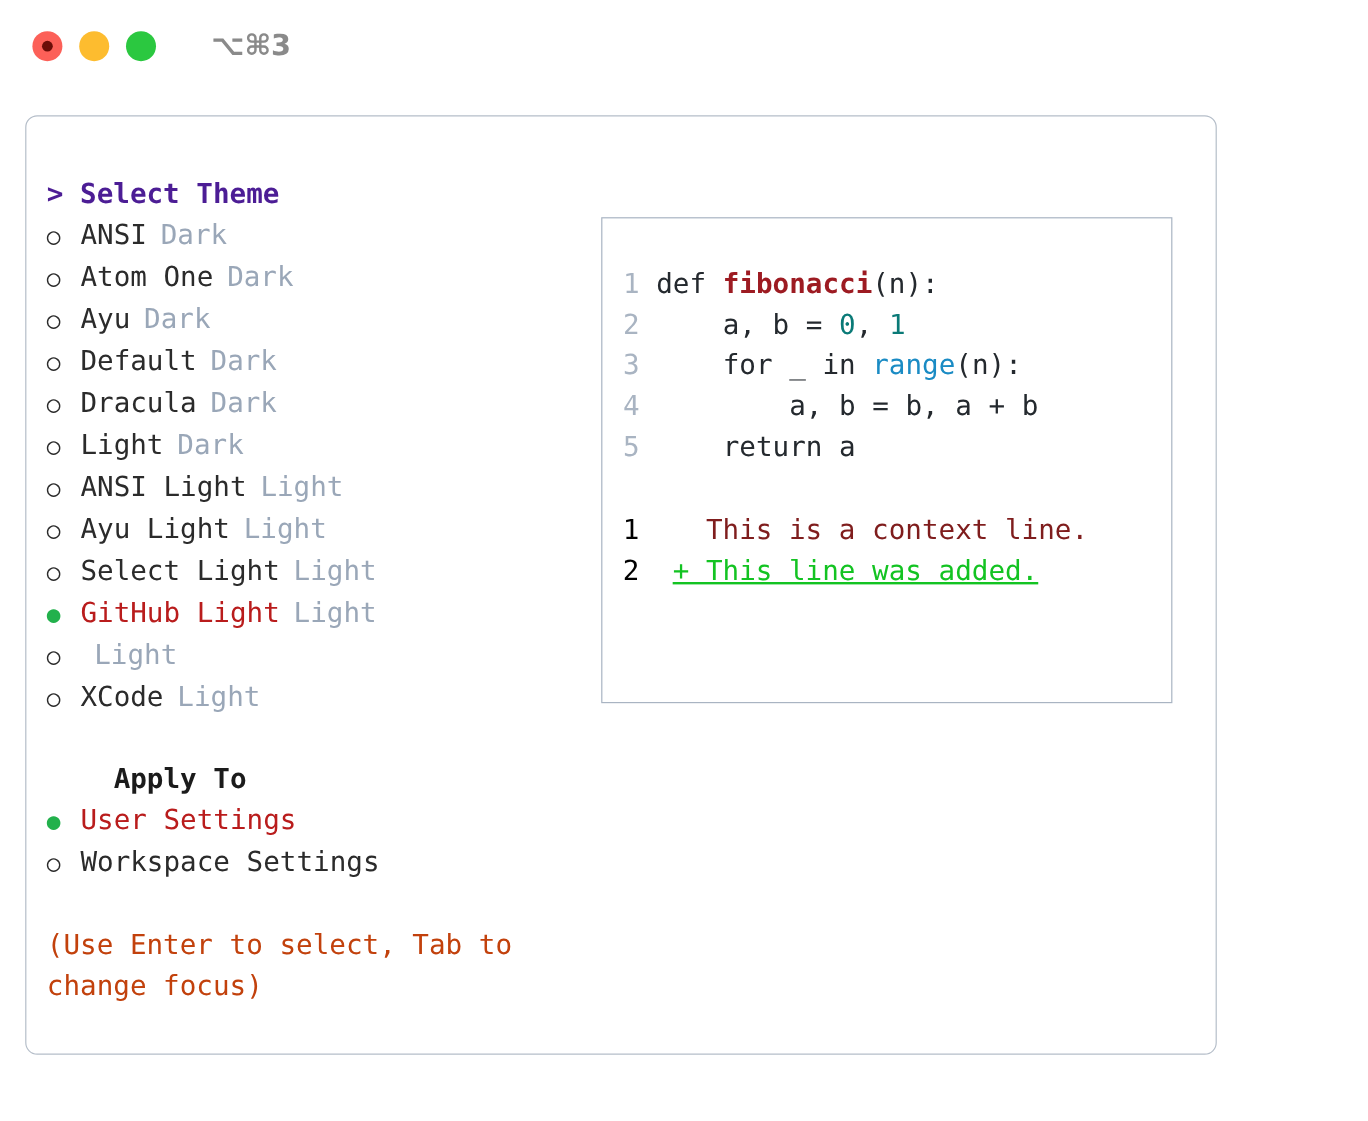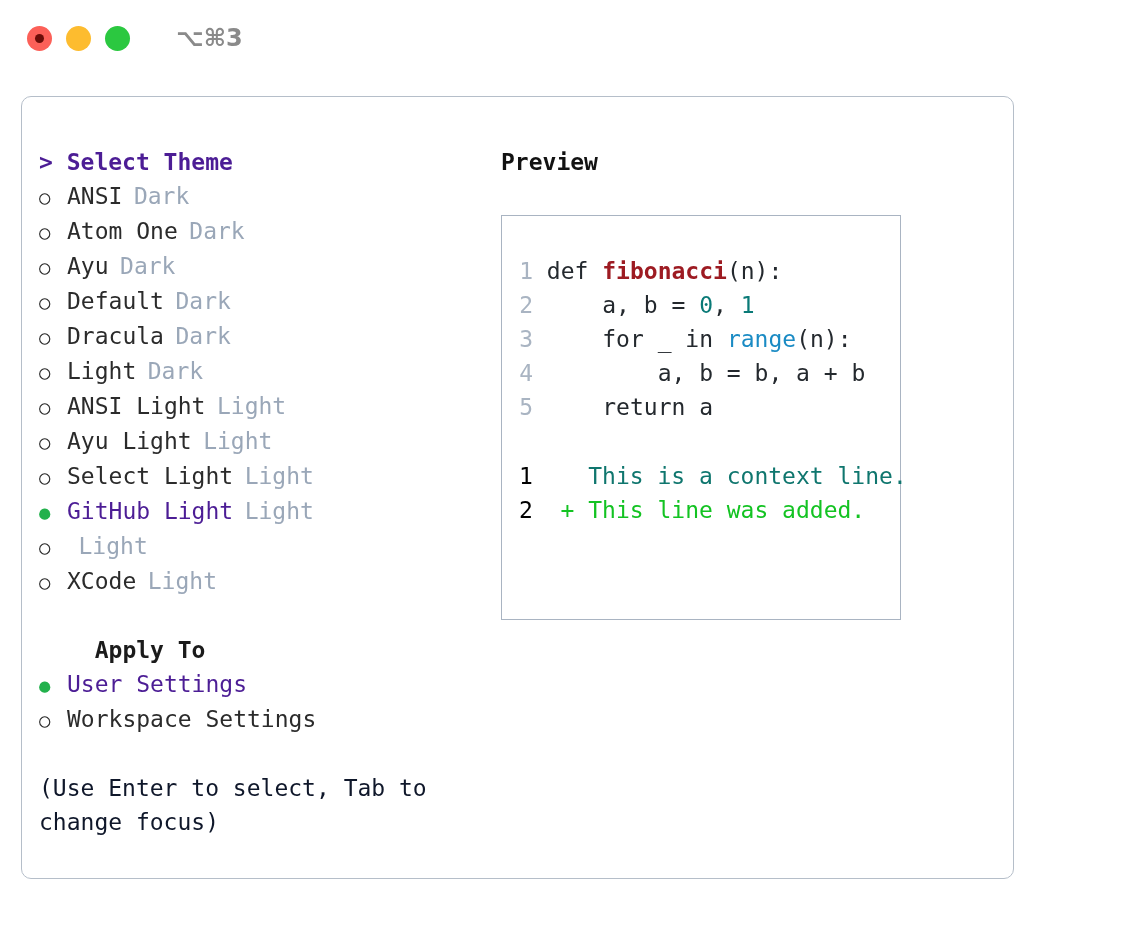--- a/index.html
+++ b/index.html
@@ -114,32 +114,32 @@
     white-space: pre;
   }
   .opt .bullet {
     width: 28px;
     flex: 0 0 28px;
     font-size: 19px;
     color: #2b2b2b;
   }
   .opt.selected .bullet { color: #22b14c; }
   .opt .label { color: #2b2b2b; }
-  .opt.selected .label { color: #4c1d95; }
+  .opt.selected .label { color: #b91c1c; }
   .opt .tag {
     color: #9aa7b8;
     margin-left: 11.5px;
   }
 
   .spacer-sm { height: 34px; }
 
   .hint {
     font-size: 23px;
     line-height: 34px;
-    color: #0f172a;
+    color: #c2410c;
     width: 404px;
     white-space: pre-wrap;
     margin-top: 34px;
   }
 
   
   .right {
     position: absolute;
     left: 479px;
     top: 48px;
@@ -147,21 +147,21 @@
   }
   .preview-title {
     font-size: 23px;
     font-weight: 700;
     color: #121212;
     line-height: 34px;
     white-space: pre;
   }
   .preview-box {
     margin-top: 36px;
-    width: 400px;
+    width: 476px;
     height: 405px;
     box-sizing: border-box;
     border: 1.6px solid #a9b4c2;
     background: #ffffff;
     position: relative;
   }
   .code {
     position: absolute;
     left: 17px;
     top: 38px;
@@ -181,23 +181,23 @@
   .tok-call  { color: #1a8bc4; }
 
   .difflines {
     position: absolute;
     left: 17px;
     top: 243px;
     font-size: 23px;
     line-height: 34px;
     white-space: pre;
   }
-  .diff-ctx { color: #0f766e; margin-top: 32px; }
+  .diff-ctx { color: #7f1d1d; margin-top: 32px; }
   .diff-del { color: #c0190f; }
-  .diff-add { color: #13c322; }
+  .diff-add { color: #13c322; text-decoration: underline; }
 </style>
 </head>
 <body>
 
 <div class="window">
 
   <div class="titlebar">
     <div class="lights">
       <span class="light red"></span>
       <span class="light yellow"></span>
@@ -230,21 +230,20 @@
       <div class="section-header">  Apply To</div>
       <div id="apply-list">
           <div class="opt selected"><span class="bullet">●</span><span class="label">User Settings</span></div>
           <div class="opt"><span class="bullet">○</span><span class="label">Workspace Settings</span></div>
         </div>
 
       <div class="hint">(Use Enter to select, Tab to change focus)</div>
     </div>
 
     <div class="right">
-      <div class="preview-title">Preview</div>
       <div class="preview-box">
         <div class="code" id="code-block"><div><span class="ln">1</span> <span class="tok-plain">def </span><span class="tok-fn">fibonacci</span><span class="tok-plain">(n):</span></div><div><span class="ln">2</span> <span class="tok-plain">    a, b = </span><span class="tok-num">0</span><span class="tok-plain">, </span><span class="tok-num">1</span></div><div><span class="ln">3</span> <span class="tok-plain">    for _ in </span><span class="tok-call">range</span><span class="tok-plain">(n):</span></div><div><span class="ln">4</span> <span class="tok-plain">        a, b = b, a + b</span></div><div><span class="ln">5</span> <span class="tok-plain">    return a</span></div></div>
         <div class="difflines" id="diff-block"><div><span class="ln">1</span>  <span class="diff-ctx">  This is a context line.</span></div><div><span class="ln">2</span>  <span class="diff-add">+ This line was added.</span></div></div>
       </div>
     </div>
 
   </div>
 </div>
 
 </body></html>

